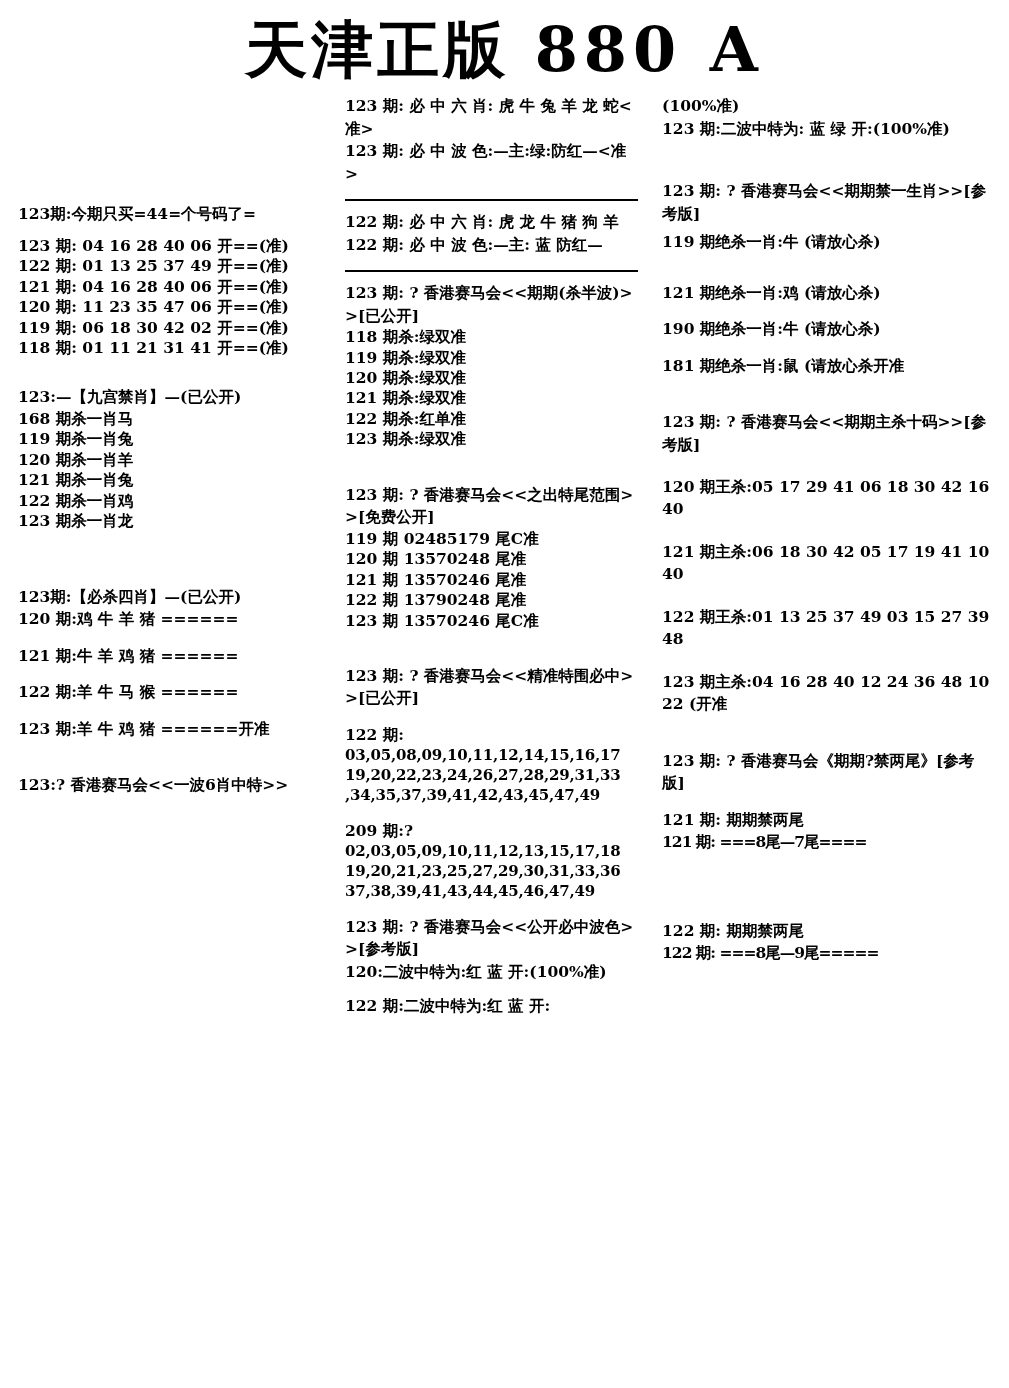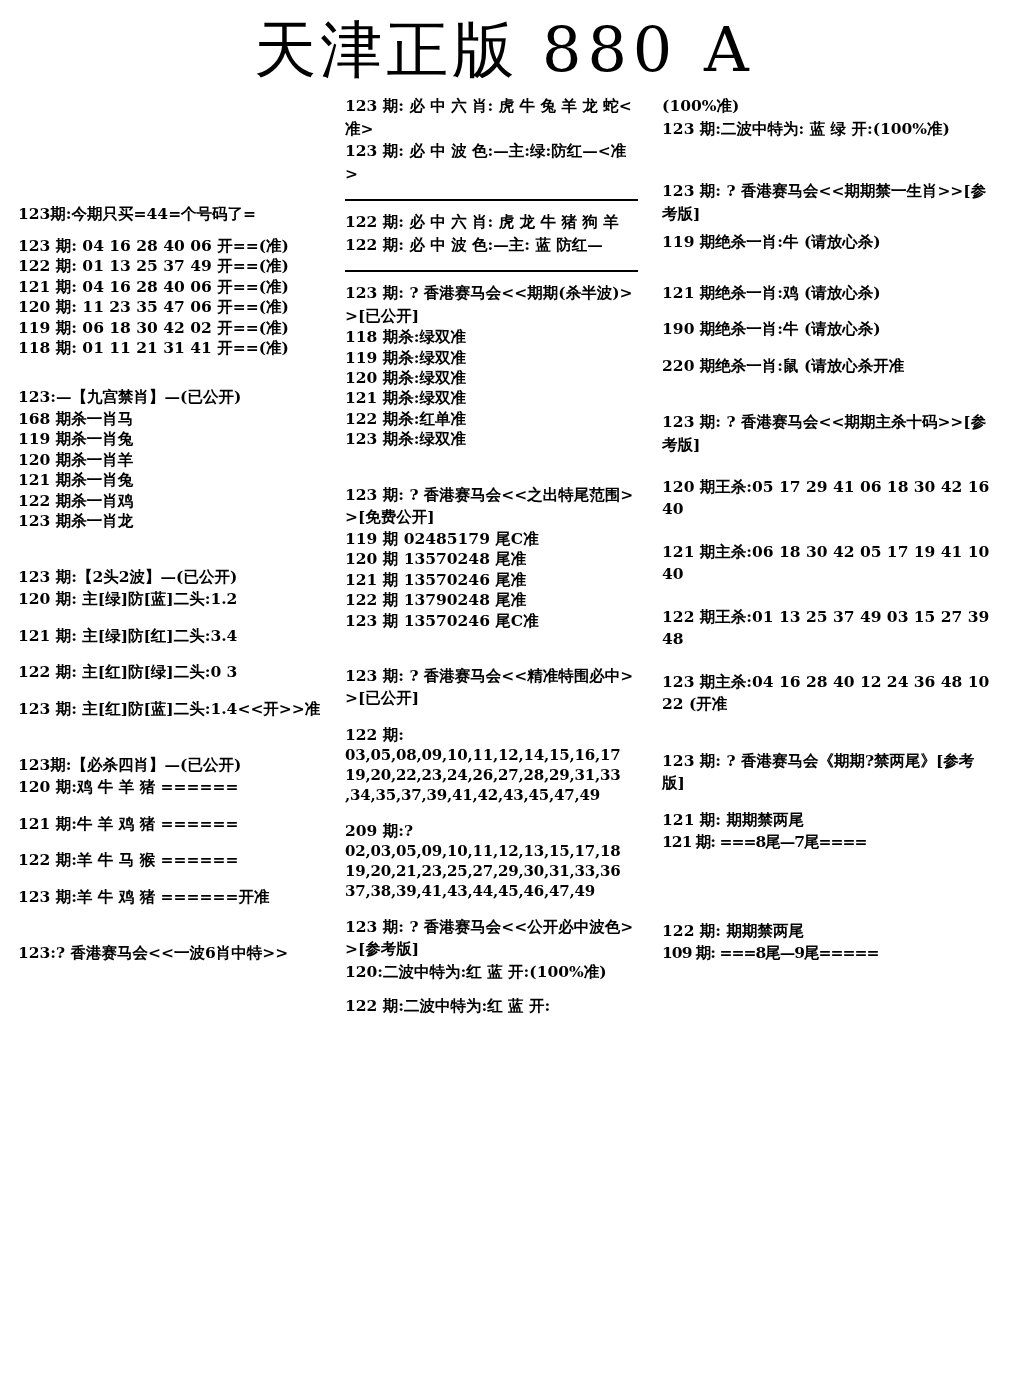--- a/index.html
+++ b/index.html
@@ -18,21 +18,21 @@
   .page {
     width: 1009px;
     height: 1388px;
     position: relative;
     box-sizing: border-box;
     padding: 8px 18px 0 18px;
   }
   .title {
     text-align: center;
     font-family: "DejaVu Serif", "Liberation Serif", serif;
-    font-weight: 400;
+    font-weight: 700;
     font-size: 62px;
     letter-spacing: 4px;
     line-height: 1.15;
     margin: 6px 0 10px 0;
     white-space: nowrap;
   }
   .title .num {
     font-family: "DejaVu Serif", "Liberation Serif", serif;
     letter-spacing: 6px;
   }
@@ -110,30 +110,20 @@
         <div class="ln tight">168 期杀一肖马</div>
         <div class="ln tight">119 期杀一肖兔</div>
         <div class="ln tight">120 期杀一肖羊</div>
         <div class="ln tight">121 期杀一肖兔</div>
         <div class="ln tight">122 期杀一肖鸡</div>
         <div class="ln tight">123 期杀一肖龙</div>
       </div>
 
       <div class="gap20"></div>
 
-      <div class="blk">
-        <div class="ln">123 期:【2头2波】—(已公开)</div>
-        <div class="ln">120 期: 主[绿]防[蓝]二头:1.2</div>
-        <div class="gap14"></div>
-        <div class="ln">121 期: 主[绿]防[红]二头:3.4</div>
-        <div class="gap14"></div>
-        <div class="ln">122 期: 主[红]防[绿]二头:0 3</div>
-        <div class="gap14"></div>
-        <div class="ln">123 期: 主[红]防[蓝]二头:1.4&lt;&lt;开&gt;&gt;准</div>
-      </div>
 
       <div class="gap20"></div>
 
       <div class="blk">
         <div class="ln">123期:【必杀四肖】—(已公开)</div>
         <div class="ln">120 期:鸡 牛 羊 猪 ======</div>
         <div class="gap14"></div>
         <div class="ln">121 期:牛 羊 鸡 猪 ======</div>
         <div class="gap14"></div>
         <div class="ln">122 期:羊 牛 马 猴 ======</div>
@@ -224,21 +214,21 @@
       <div class="blk">
         <div class="ln">123 期: ? 香港赛马会&lt;&lt;期期禁一生肖&gt;&gt;[参考版]</div>
         <div class="gap6"></div>
         <div class="ln">119 期绝杀一肖:牛 (请放心杀)</div>
         <div class="gap14"></div>
         <div class="gap14"></div>
         <div class="ln">121 期绝杀一肖:鸡 (请放心杀)</div>
         <div class="gap14"></div>
         <div class="ln">190 期绝杀一肖:牛 (请放心杀)</div>
         <div class="gap14"></div>
-        <div class="ln">220 期绝杀一肖:鼠 (请放心杀开准</div>
+        <div class="ln">181 期绝杀一肖:鼠 (请放心杀开准</div>
       </div>
 
       <div class="gap20"></div>
 
       <div class="blk">
         <div class="ln">123 期: ? 香港赛马会&lt;&lt;期期主杀十码&gt;&gt;[参考版]</div>
         <div class="gap20"></div>
         <div class="ln">120 期王杀:05 17 29 41 06 18 30 42 16 40</div>
         <div class="gap20"></div>
         <div class="ln">121 期主杀:06 18 30 42 05 17 19 41 10 40</div>
@@ -255,19 +245,19 @@
         <div class="gap14"></div>
         <div class="ln">121 期: 期期禁两尾</div>
         <div class="ln eq">121 期: ===8尾—7尾====</div>
       </div>
 
       <div class="gap26"></div>
       <div class="gap26"></div>
 
       <div class="blk">
         <div class="ln">122 期: 期期禁两尾</div>
-        <div class="ln eq">109 期: ===8尾—9尾=====</div>
+        <div class="ln eq">122 期: ===8尾—9尾=====</div>
       </div>
 
     </div>
 
   </div>
 </div>
 
 </body></html>

